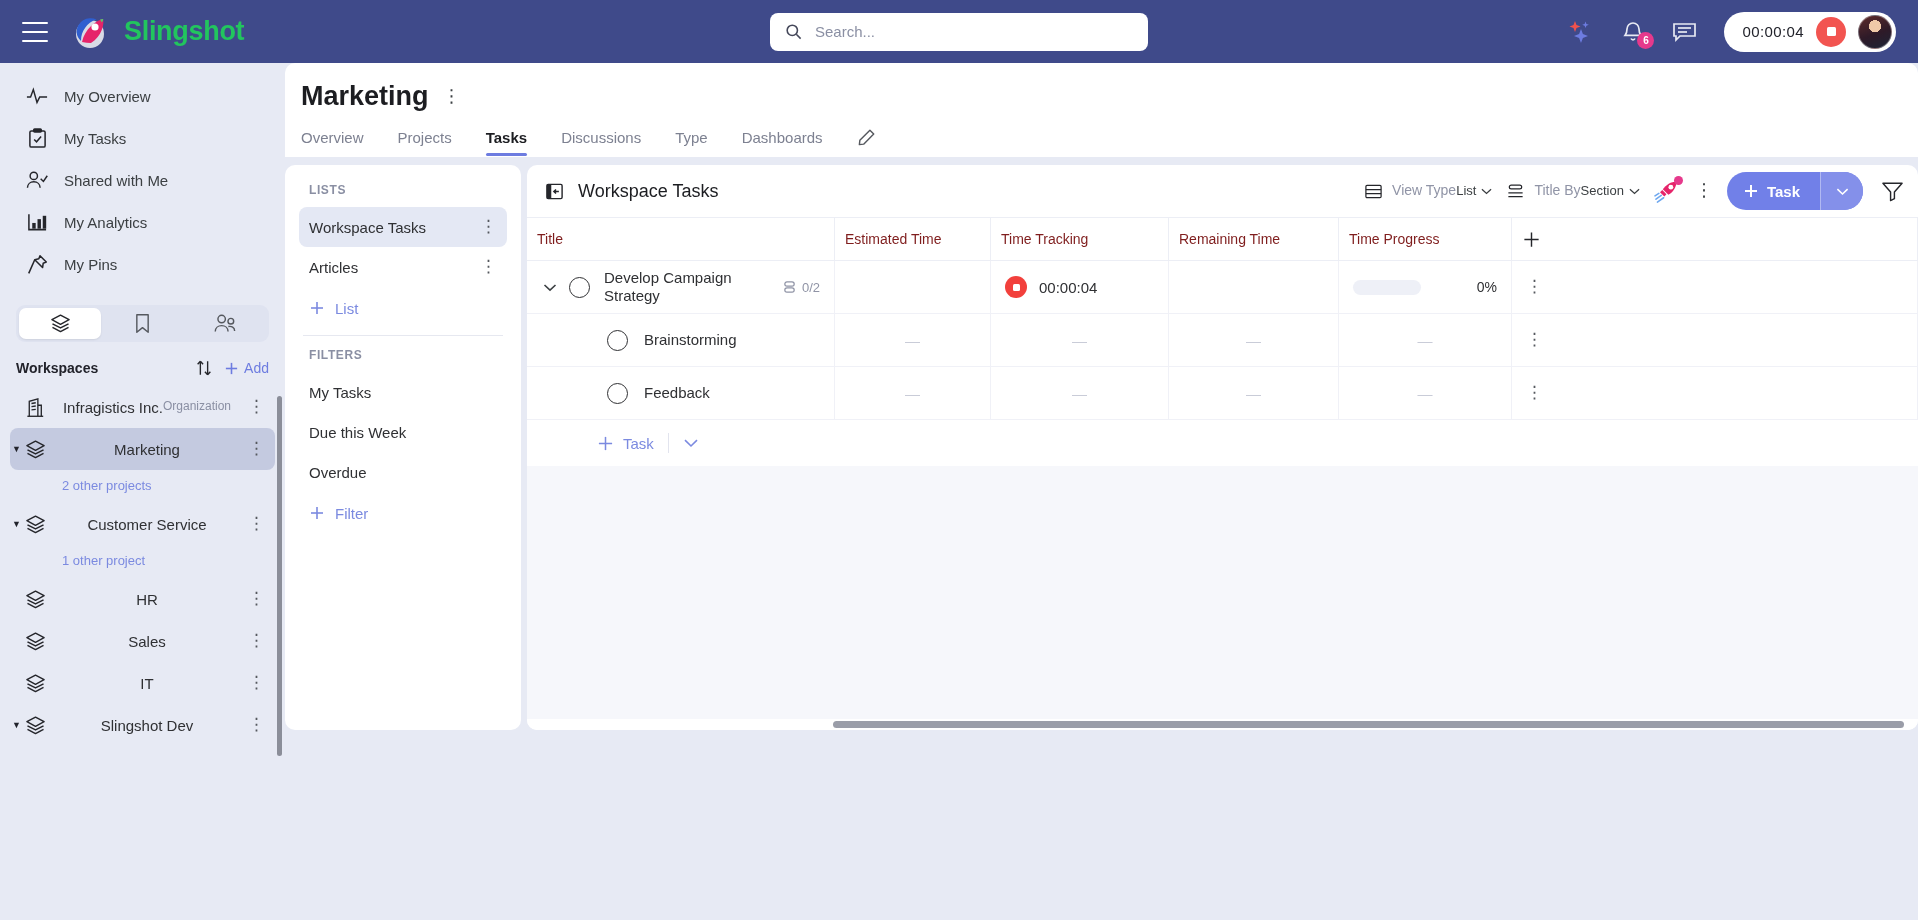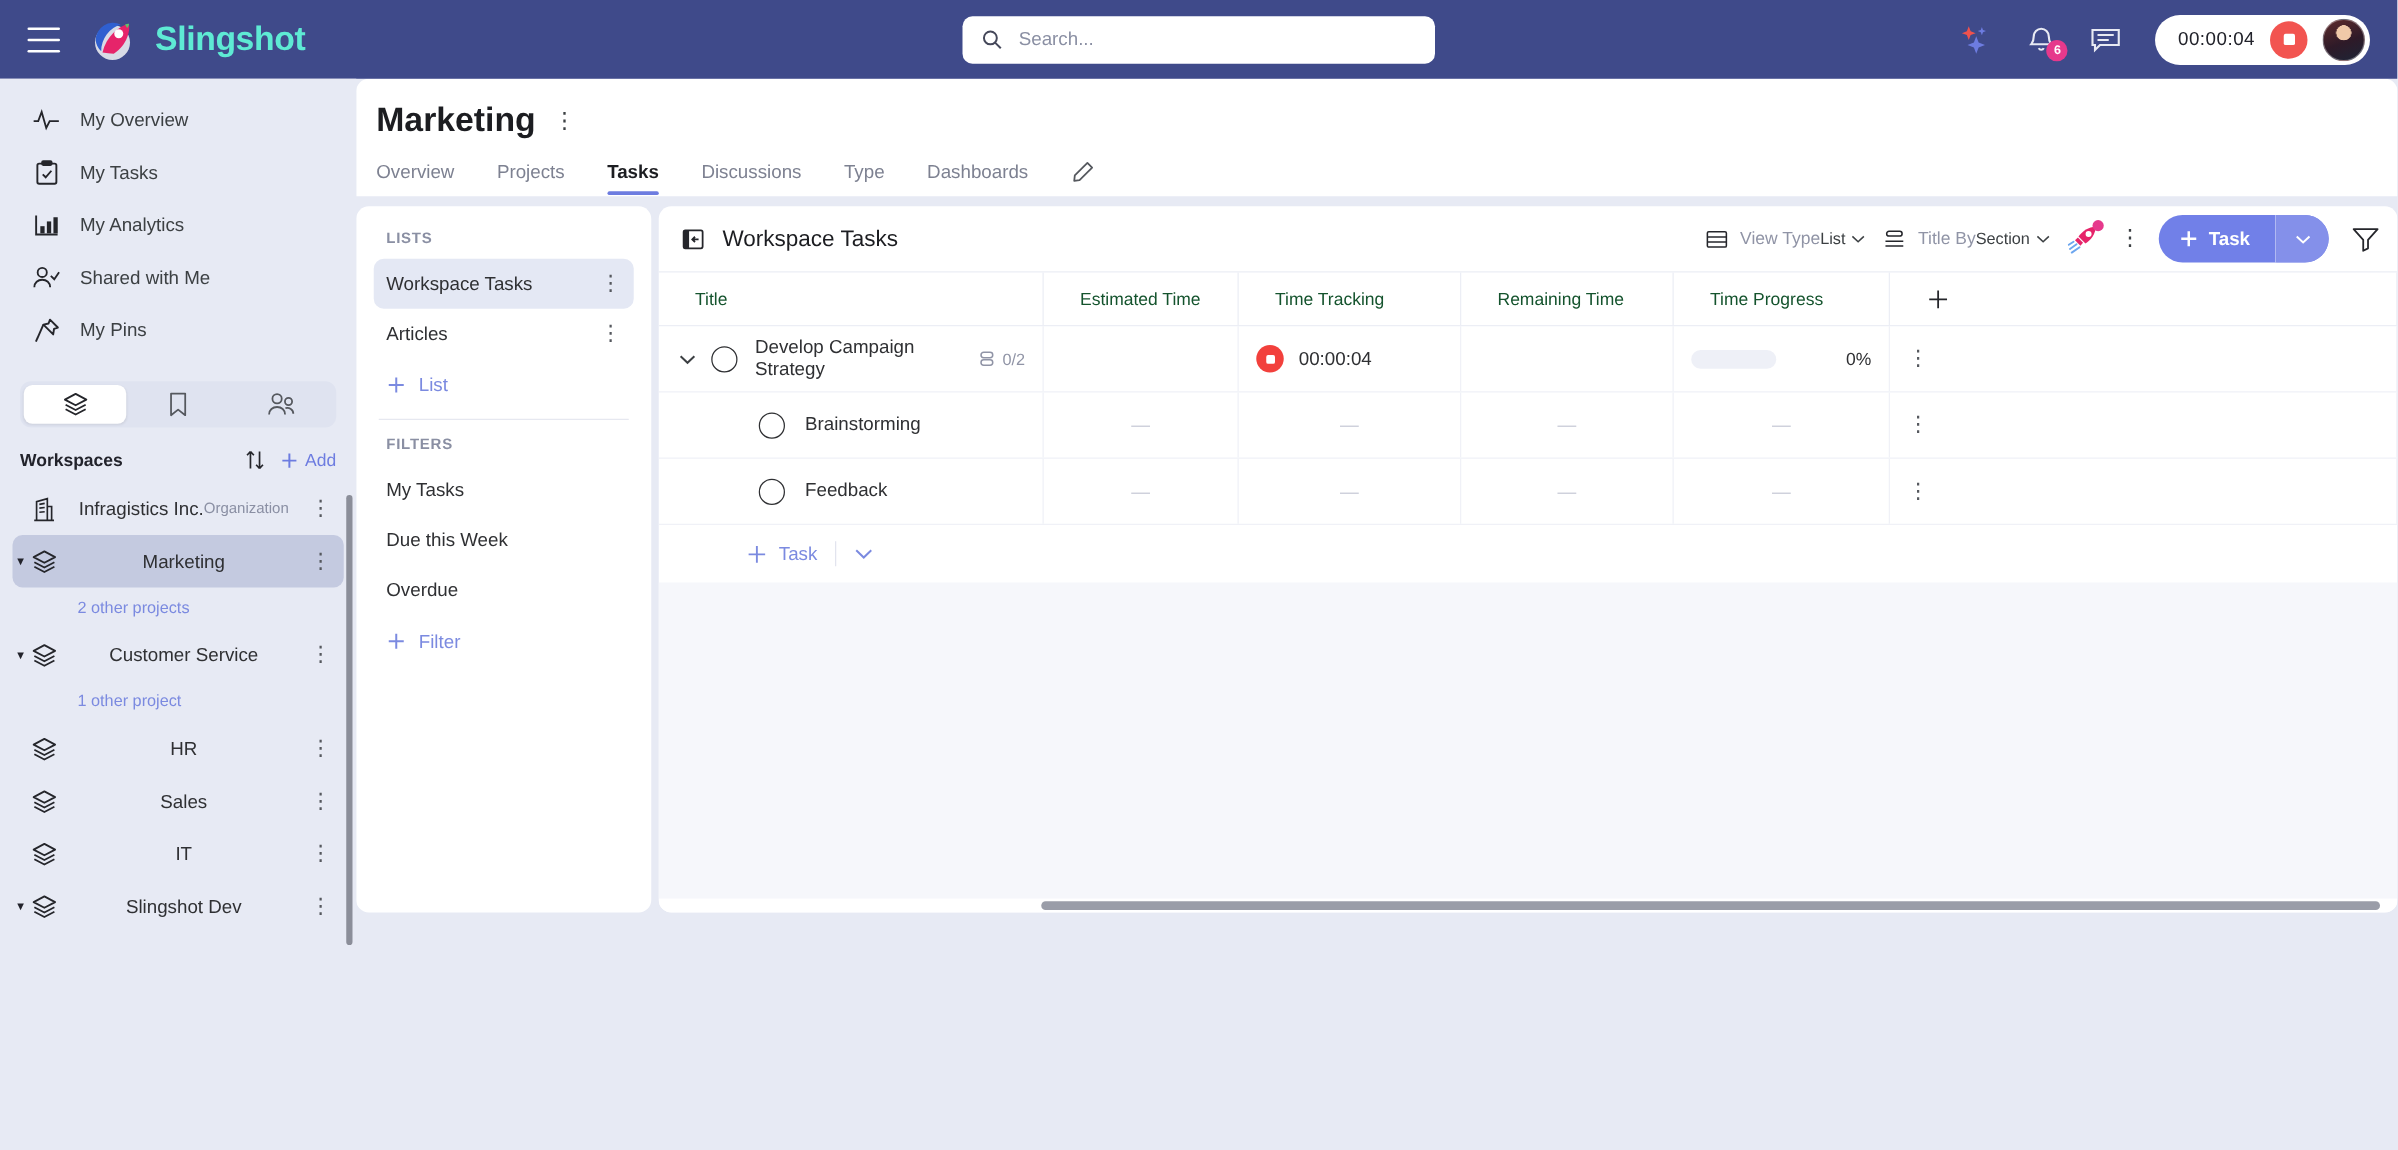--- a/index.html
+++ b/index.html
@@ -14,21 +14,21 @@
   
   .topbar {
     height: 63px; background: #3f4a8a; flex: 0 0 63px;
     display: flex; align-items: center; position: relative;
     padding: 0 22px;
   }
   .hamburger { width: 26px; height: 20px; display:flex; flex-direction:column; justify-content:space-between; cursor:pointer; margin-right: 22px;}
   .hamburger span { display:block; height:2px; background:#fff; border-radius:1px;}
   .brand { display:flex; align-items:center; gap:12px; }
   .brand-logo { width:42px; height:42px; position:relative; }
-  .brand-name { color:#5eead4; font-size:27px; font-weight:bold; letter-spacing:-0.3px;}
+  .brand-name { color:#22c55e; font-size:27px; font-weight:bold; letter-spacing:-0.3px;}
 
   .search-wrap {
     position:absolute; left:50%; transform:translateX(-50%);
     width: 378px; height: 38px;
     background:#fff; border-radius: 8px;
     display:flex; align-items:center; padding: 0 14px; gap: 12px;
   }
   .search-input { border:0; outline:0; flex:1; font-size:15px; color:#333; font-family:"Liberation Sans",sans-serif; }
   .search-input::placeholder { color:#8a8fa3; }
 
@@ -169,22 +169,22 @@
   }
   .task-btn .main-part { display:flex; align-items:center; gap:8px; padding: 0 20px 0 16px; font-size:15px; font-weight:bold; height:100%;}
   .task-btn .sep { width:1px; height:100%; background:rgba(255,255,255,.45); }
   .task-btn .caret-part { display:flex; align-items:center; justify-content:center; width:42px; height:100%; background:#8490ea;}
   .filter-ico { cursor:pointer; padding-left:4px; }
 
   
   .tbl { flex:1; display:flex; flex-direction:column; min-height:0; }
   .tbl-head { display:flex; height:44px; border-top:1px solid #eceef5; border-bottom:1px solid #eceef5; }
   .th {
-    display:flex; align-items:center; font-size:14px; color:#14532d;
-    border-right:1px solid #eceef5; padding: 0 29px;
+    display:flex; align-items:center; font-size:14px; color:#7f1d1d;
+    border-right:1px solid #eceef5; padding: 0 10px;
   }
   .tr { display:flex; min-height:53px; border-bottom:1px solid #f0f1f7; }
   .td { display:flex; align-items:center; border-right:1px solid #f0f1f7; padding: 0 14px; font-size:15px; color:#2f3033;}
   .c-title { width: 308px; flex:0 0 308px; }
   .c-est   { width: 156px; flex:0 0 156px; }
   .c-track { width: 178px; flex:0 0 178px; }
   .c-rem   { width: 170px; flex:0 0 170px; }
   .c-prog  { width: 173px; flex:0 0 173px; }
   .c-plus  { flex:1; min-width:40px; justify-content:flex-start; }
 
@@ -299,39 +299,39 @@
             <rect x="2" y="3" width="16" height="17" rx="1.5"></rect>
             <rect x="6" y="1" width="8" height="3.2" rx="1" fill="#25262b"></rect>
             <polyline points="6.5,12 9,14.5 13.8,9"></polyline>
           </svg>
         </span>
         <span>My Tasks</span>
       </div>
 
       <div class="nav-item">
         <span class="nav-ico">
+          <svg width="23" height="21" viewBox="0 0 24 22" fill="none" stroke="#25262b" stroke-width="1.6">
+            <circle cx="8.5" cy="6" r="4"></circle>
+            <path d="M1.6 19c0-4 3.1-6.6 6.9-6.6s6.9 2.6 6.9 6.6"></path>
+            <polyline points="16,9 19,12 23.2,5.8"></polyline>
+          </svg>
+        </span>
+        <span>Shared with Me</span>
+      </div>
+
+      <div class="nav-item">
+        <span class="nav-ico">
           <svg width="21" height="20" viewBox="0 0 22 20" fill="none" stroke="#25262b" stroke-width="1.6">
             <path d="M2 2v16h18"></path>
             <rect x="5.5" y="11" width="3.6" height="6" fill="#25262b" stroke="none"></rect>
             <rect x="11" y="7" width="3.6" height="10" fill="#25262b" stroke="none"></rect>
             <rect x="16.5" y="3.5" width="3.6" height="13.5" fill="#25262b" stroke="none"></rect>
           </svg>
         </span>
         <span>My Analytics</span>
-      </div>
-
-      <div class="nav-item">
-        <span class="nav-ico">
-          <svg width="23" height="21" viewBox="0 0 24 22" fill="none" stroke="#25262b" stroke-width="1.6">
-            <circle cx="8.5" cy="6" r="4"></circle>
-            <path d="M1.6 19c0-4 3.1-6.6 6.9-6.6s6.9 2.6 6.9 6.6"></path>
-            <polyline points="16,9 19,12 23.2,5.8"></polyline>
-          </svg>
-        </span>
-        <span>Shared with Me</span>
       </div>
 
       <div class="nav-item">
         <span class="nav-ico">
           <svg width="21" height="21" viewBox="0 0 22 22" fill="none" stroke="#25262b" stroke-width="1.6" stroke-linejoin="round">
             <path d="M13.6 1.8l6.6 6.6-3.2 1.2-.7 4.6-8.2-8.2 4.3-1z"></path>
             <line x1="8.1" y1="6" x2="1.8" y2="20.3"></line>
           </svg>
         </span>
         <span>My Pins</span>

